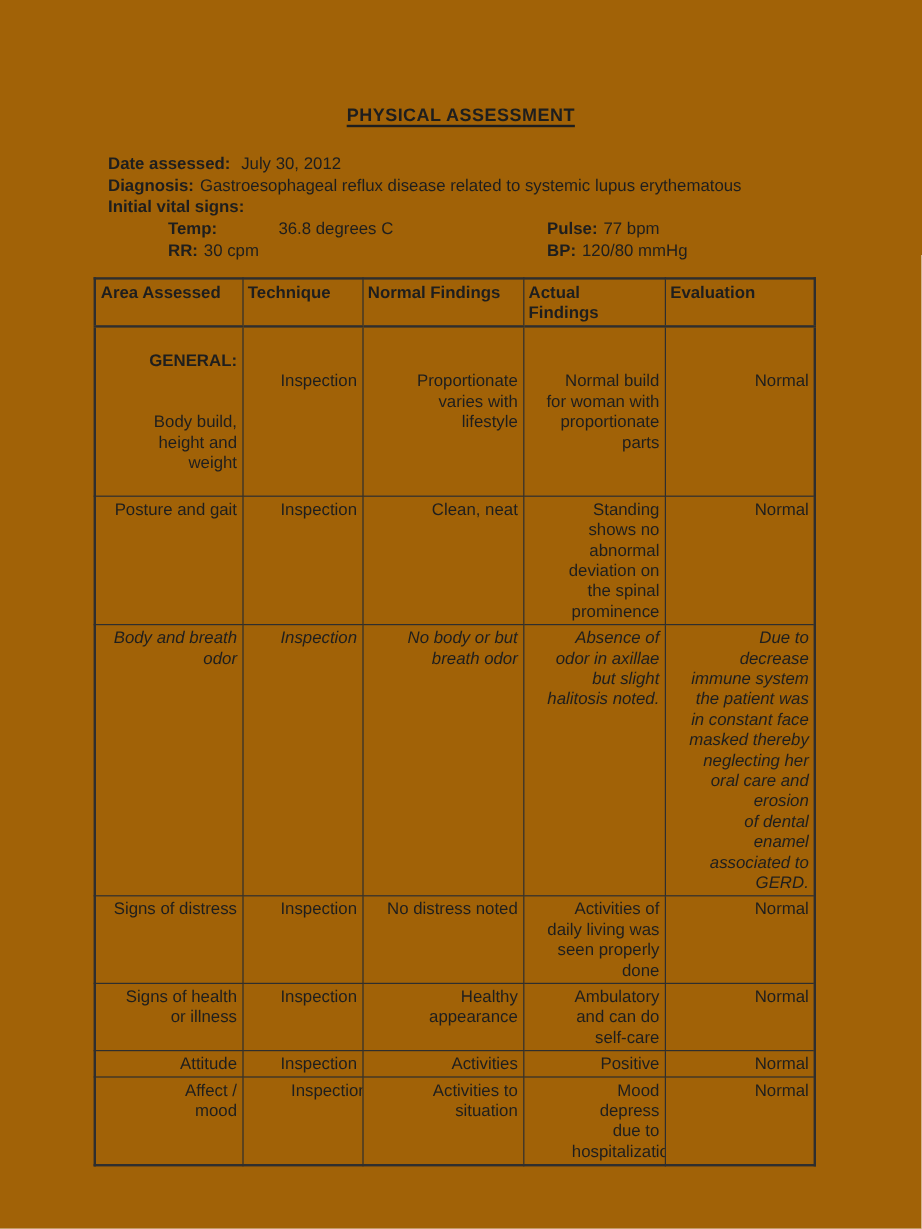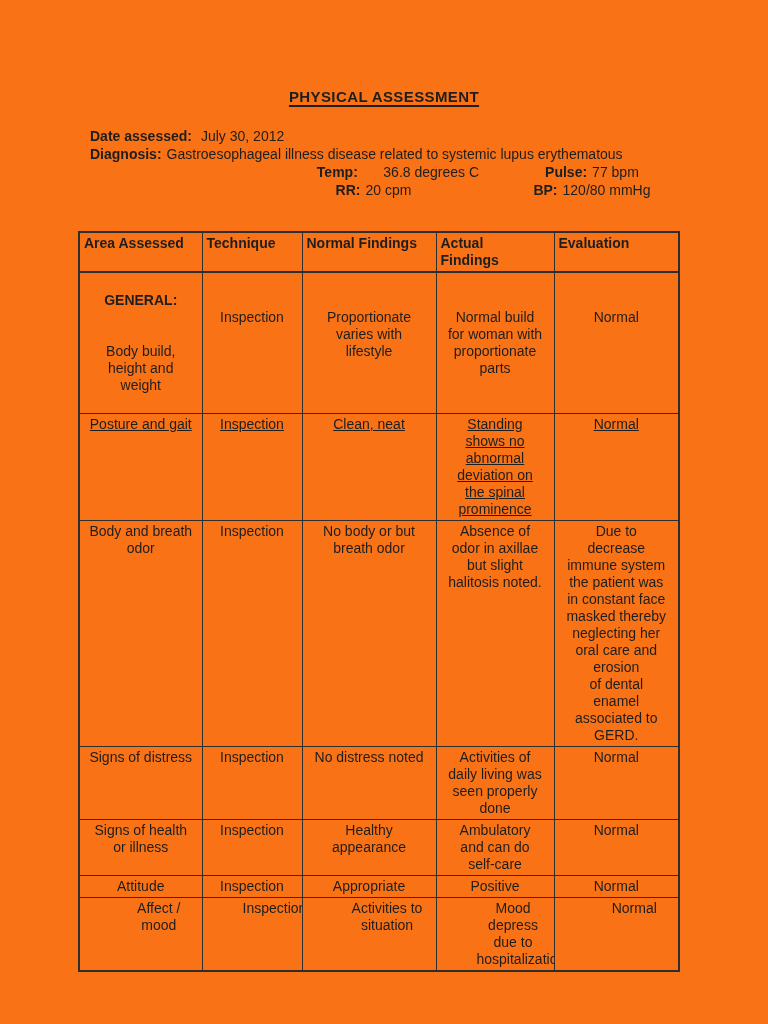--- a/index.html
+++ b/index.html
@@ -1,62 +1,62 @@
 <!DOCTYPE html>
 <html><head>
 <meta charset="utf-8">
 <style>
   * { margin: 0; padding: 0; box-sizing: border-box; }
   html, body { background: #ffffff; }
   .page {
     width: 768px; height: 1024px; position: relative;
-    background: #f97316; overflow: hidden;
+    background: #a16207; overflow: hidden;
     font-family: "Liberation Sans", sans-serif;
     color: #1e1e1e;
   }
   .doc-title {
     position: absolute; top: 88px; left: 0; width: 100%;
     text-align: center;
   }
   .doc-title span {
     font-weight: bold; font-size: 15px; letter-spacing: 0.4px;
     text-decoration: underline;
     text-underline-offset: 3px;
     text-decoration-thickness: 1.5px;
   }
   .info-block {
     position: absolute; left: 90px; top: 127px; right: 40px;
     font-size: 14px; line-height: 18px;
   }
   .label { font-weight: bold; margin-right: 5px; }
   .label.wide-gap { margin-right: 9px; }
-  .vitals-indent { padding-left: 50px; text-align: center; }
+  .vitals-indent { padding-left: 50px; }
   .vital-left { display: inline-block; width: 312px; vertical-align: top; }
   .temp-label { display: inline-block; width: 92px; margin-right: 0; font-weight: bold; }
   .assessment-table {
     position: absolute; left: 78px; top: 231px; width: 600px;
     border-collapse: collapse; table-layout: fixed;
     font-size: 14px; line-height: 17px; color: #1e1e1e;
     border: 2px solid #2e2e2e;
   }
   .assessment-table th, .assessment-table td {
     border: 1px solid #2e2e2e;
     vertical-align: top;
     padding: 2px 4px;
     white-space: pre-line;
-    text-align: center;
+    text-align: right;
     overflow: hidden;
   }
   .assessment-table th {
     text-align: left; font-weight: bold;
     height: 35px; border-bottom-width: 2px;
   }
   tr.r0 td { height: 104px; }
-  tr.r1 td { height: 104px; text-decoration: underline; }
-  tr.r2 td { height: 226px; }
+  tr.r1 td { height: 104px; }
+  tr.r2 td { height: 226px; font-style: italic; }
   tr.r3 td { height: 70px; margin-left: 40px; }
   tr.r4 td { height: 56px; }
   tr.r5 td { height: 19px; }
   tr.r6 td { height: 50px; padding-left: 40px; }
   td.pt { padding-top: 36px; }
   .section-heading { font-weight: bold; }
   .area-body { margin-top: 17px; white-space: pre-line; }
 </style>
 </head>
 <body>
@@ -65,32 +65,35 @@
 
   <div class="doc-title">
     <span>PHYSICAL ASSESSMENT</span>
   </div>
 
   <div class="info-block">
     <div class="info-line">
       <span class="label wide-gap">Date assessed:</span><span>July 30, 2012</span>
     </div>
     <div class="info-line">
-      <span class="label">Diagnosis:</span><span>Gastroesophageal illness disease related to systemic lupus erythematous</span>
+      <span class="label">Diagnosis:</span><span>Gastroesophageal reflux disease related to systemic lupus erythematous</span>
+    </div>
+    <div class="info-line">
+      <span class="label">Initial vital signs:</span>
     </div>
     <div class="info-line vitals-indent">
       <span class="vital-left">
         <span class="temp-label">Temp:</span><span>36.8 degrees C</span>
       </span><span>
         <span class="label">Pulse:</span><span>77 bpm</span>
       </span>
     </div>
     <div class="info-line vitals-indent">
       <span class="vital-left">
-        <span class="label">RR:</span><span>20 cpm</span>
+        <span class="label">RR:</span><span>30 cpm</span>
       </span><span>
         <span class="label">BP:</span><span>120/80 mmHg</span>
       </span>
     </div>
   </div>
 
   <table class="assessment-table">
     <colgroup>
       <col style="width:123px">
         <col style="width:100px">
@@ -179,21 +182,21 @@
         <td>Healthy
 appearance</td>
         <td>Ambulatory
 and can do
 self-care</td>
         <td>Normal</td>
       </tr>
       <tr class="r5">
         <td>Attitude</td>
         <td>Inspection</td>
-        <td>Appropriate</td>
+        <td>Activities</td>
         <td>Positive</td>
         <td>Normal</td>
       </tr>
       <tr class="r6">
         <td>Affect / mood</td>
         <td>Inspection</td>
         <td>Activities to
 situation</td>
         <td>Mood depress
 due to

